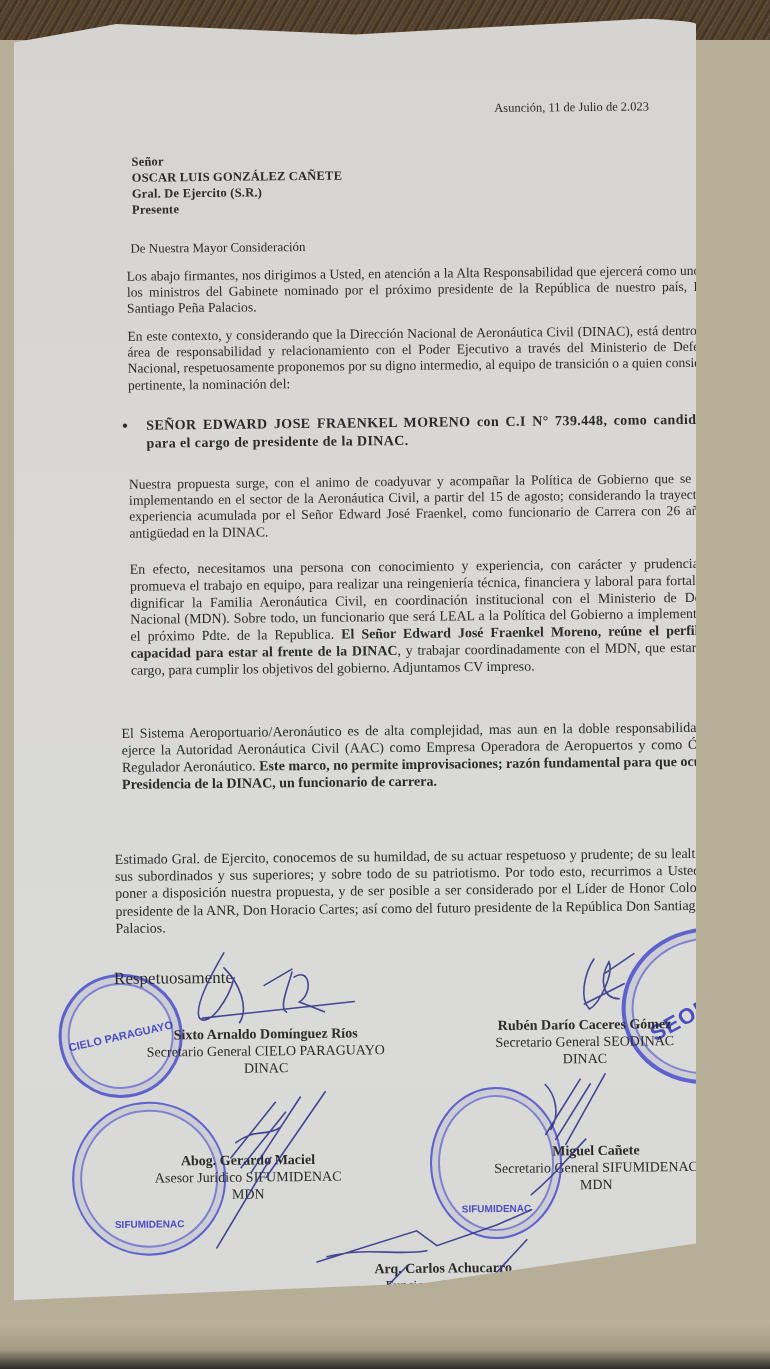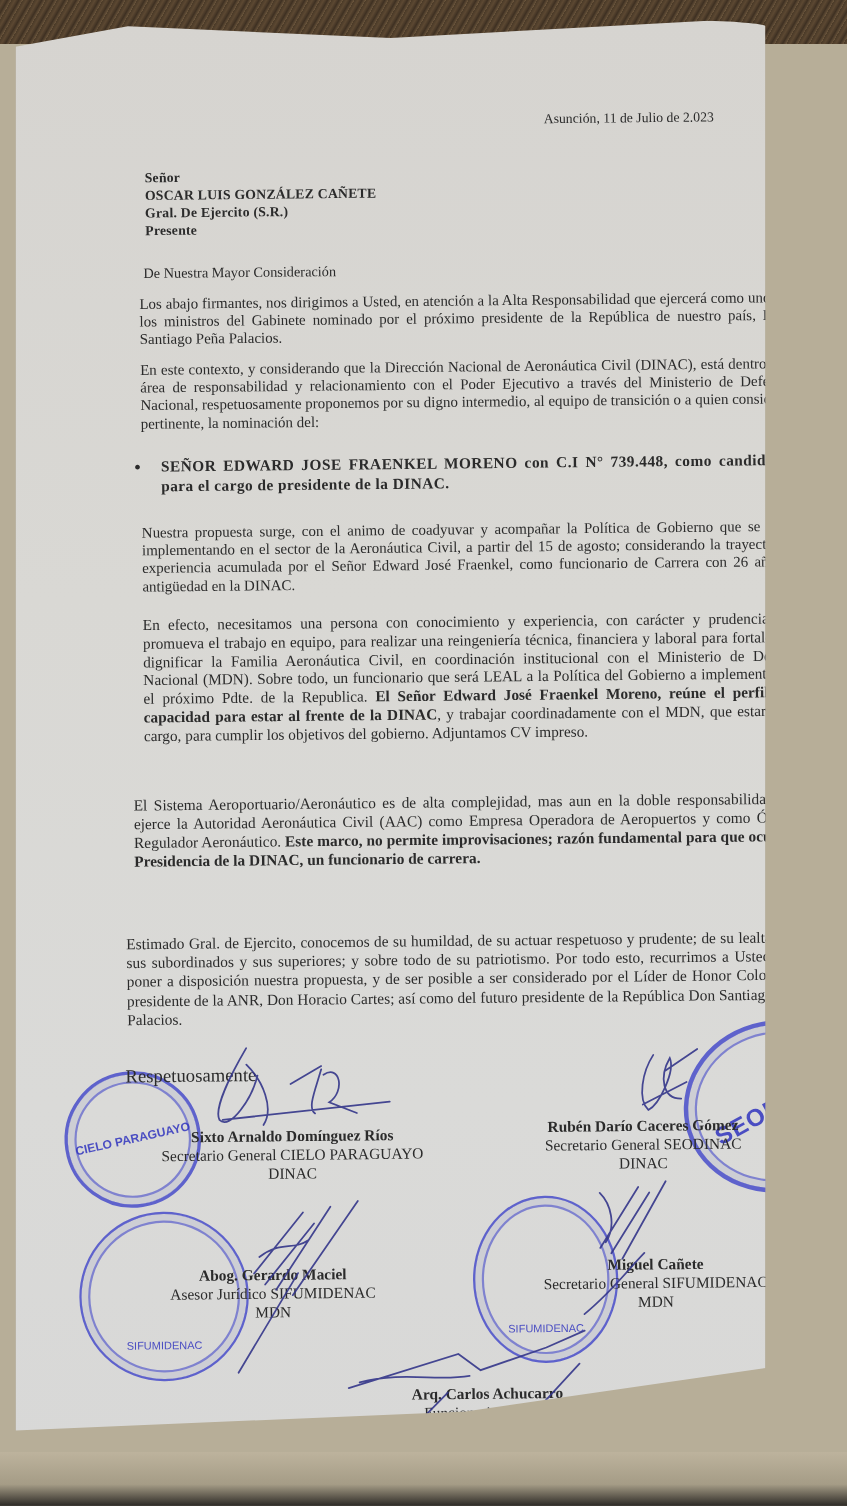--- a/index.html
+++ b/index.html
@@ -65,21 +65,21 @@
       box-shadow: inset 0 0 0 6px rgba(214,214,212,0.9), inset 0 0 0 8px rgba(52,58,200,0.55);
       color: rgba(48,52,190,0.85); font-family: "Liberation Sans", sans-serif; font-weight: bold;
       display: flex; align-items: center; justify-content: center; text-align: center;
     }
     .stamp-cielo { left: 34px; top: 955px; width: 118px; height: 118px; transform: rotate(-8deg); }
     .stamp-cielo .inner { font-size: 11px; transform: rotate(-4deg); }
     .stamp-seodinac { left: 597px; top: 915px; width: 162px; height: 148px; border-width: 4px; transform: rotate(-10deg); }
     .stamp-seodinac .inner { font-size: 22px; font-family: "Liberation Sans", sans-serif; font-weight: 900; letter-spacing: 1px; transform: rotate(-18deg); }
     .stamp-sifu1 { left: 46px; top: 1083px; width: 150px; height: 150px; border-width: 2px; }
     .stamp-sifu2 { left: 404px; top: 1072px; width: 128px; height: 148px; border-width: 2px; }
-    .stamp-sifu1 .inner, .stamp-sifu2 .inner { font-size: 10px; font-weight: normal; margin-top: 90px; }
+    .stamp-sifu1 .inner, .stamp-sifu2 .inner { font-size: 10px; font-weight: bold; margin-top: 90px; }
     svg.ink { position: absolute; left: 0; top: 0; width: 764px; height: 1320px; pointer-events: none; }
   </style>
 </head>
 <body>
 
 <div class="table-top"></div>
 <div class="table-bottom"></div>
 
 <div class="paper">
   <div class="doc">

